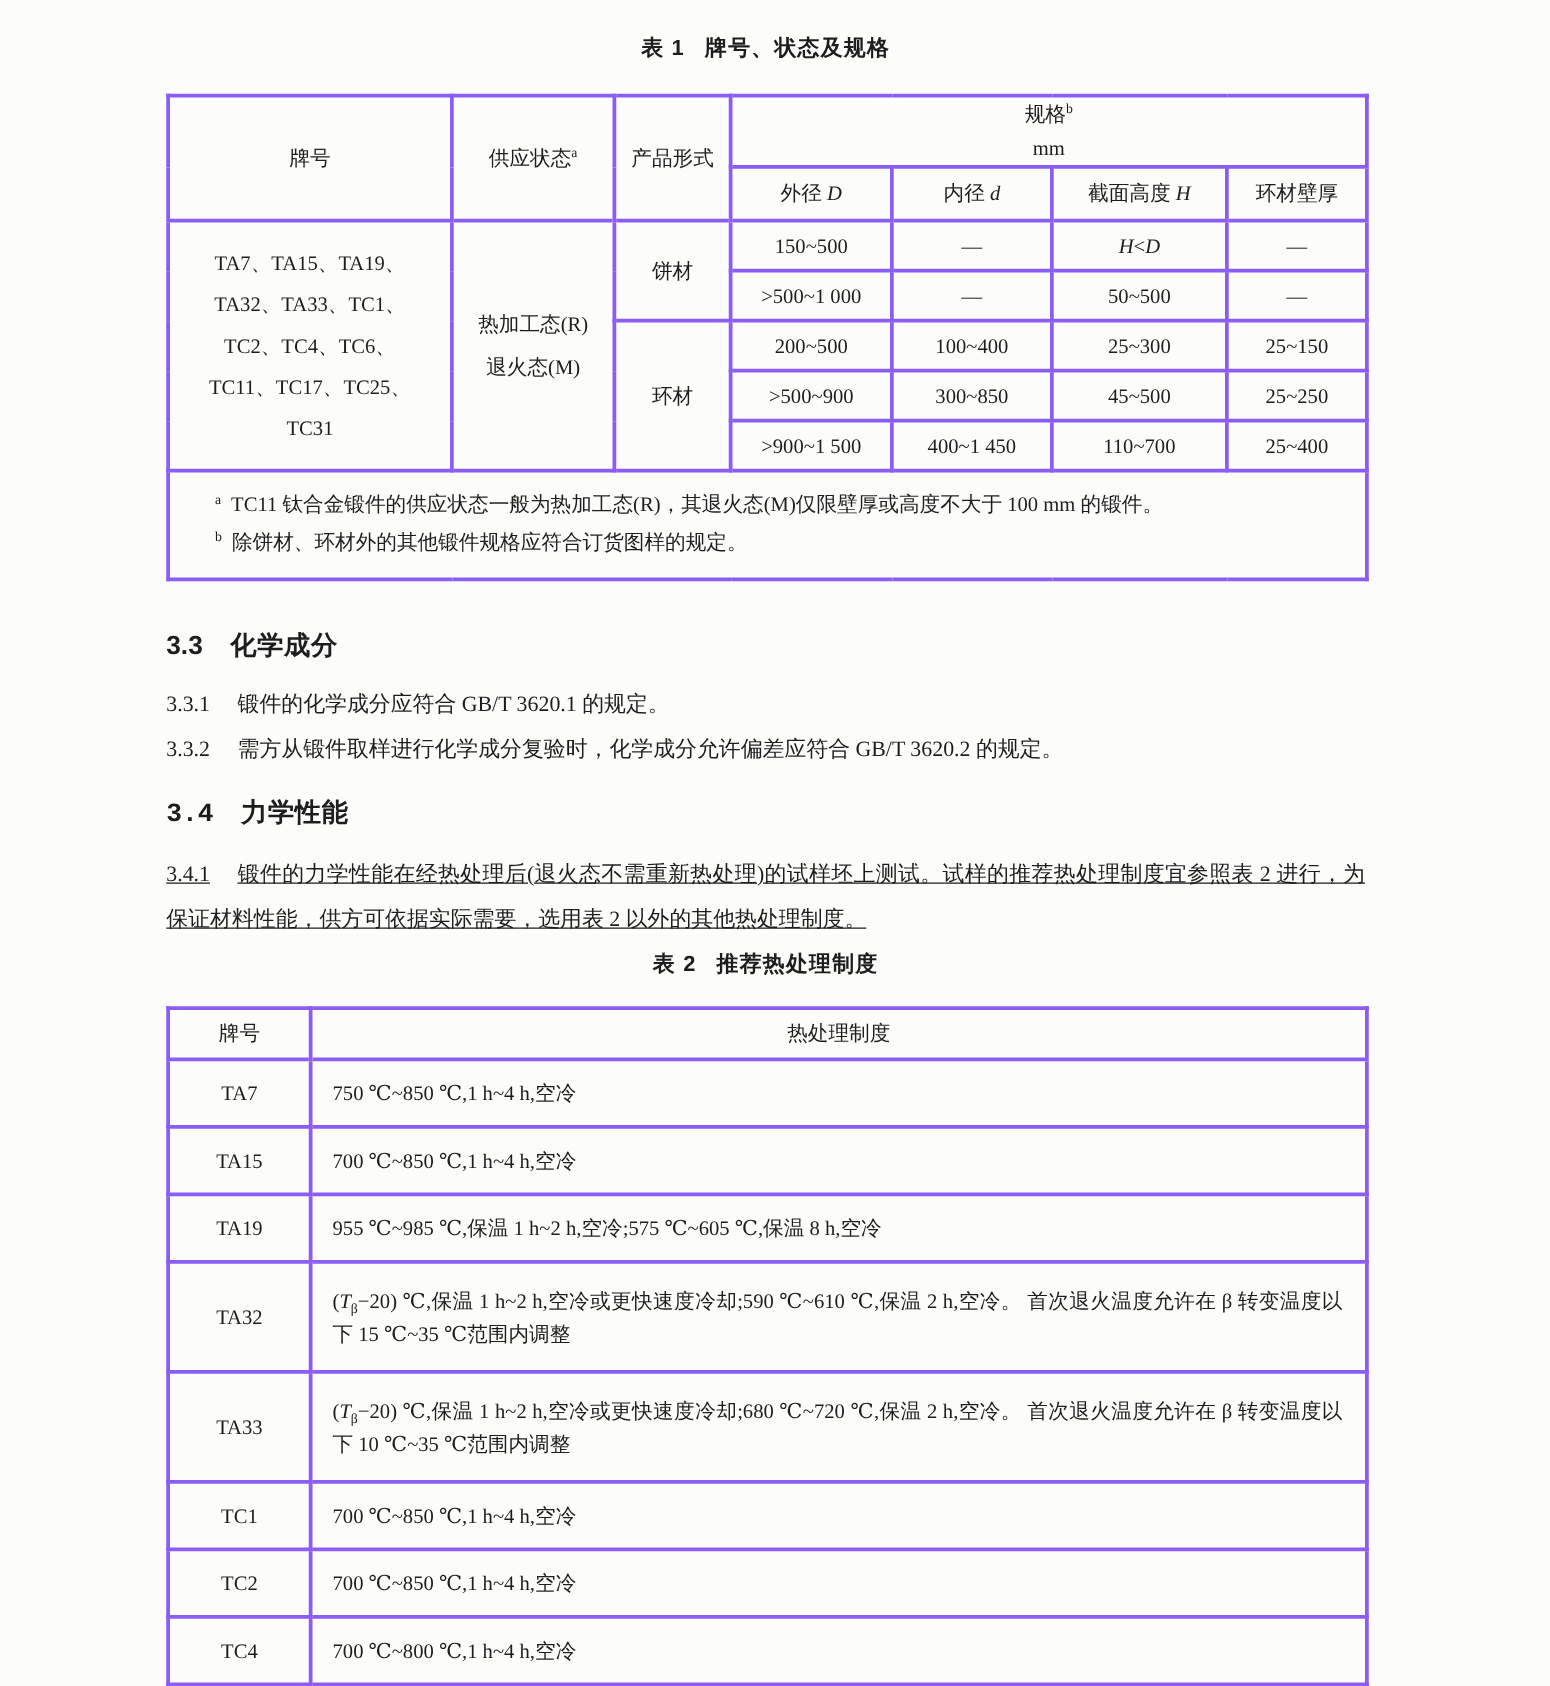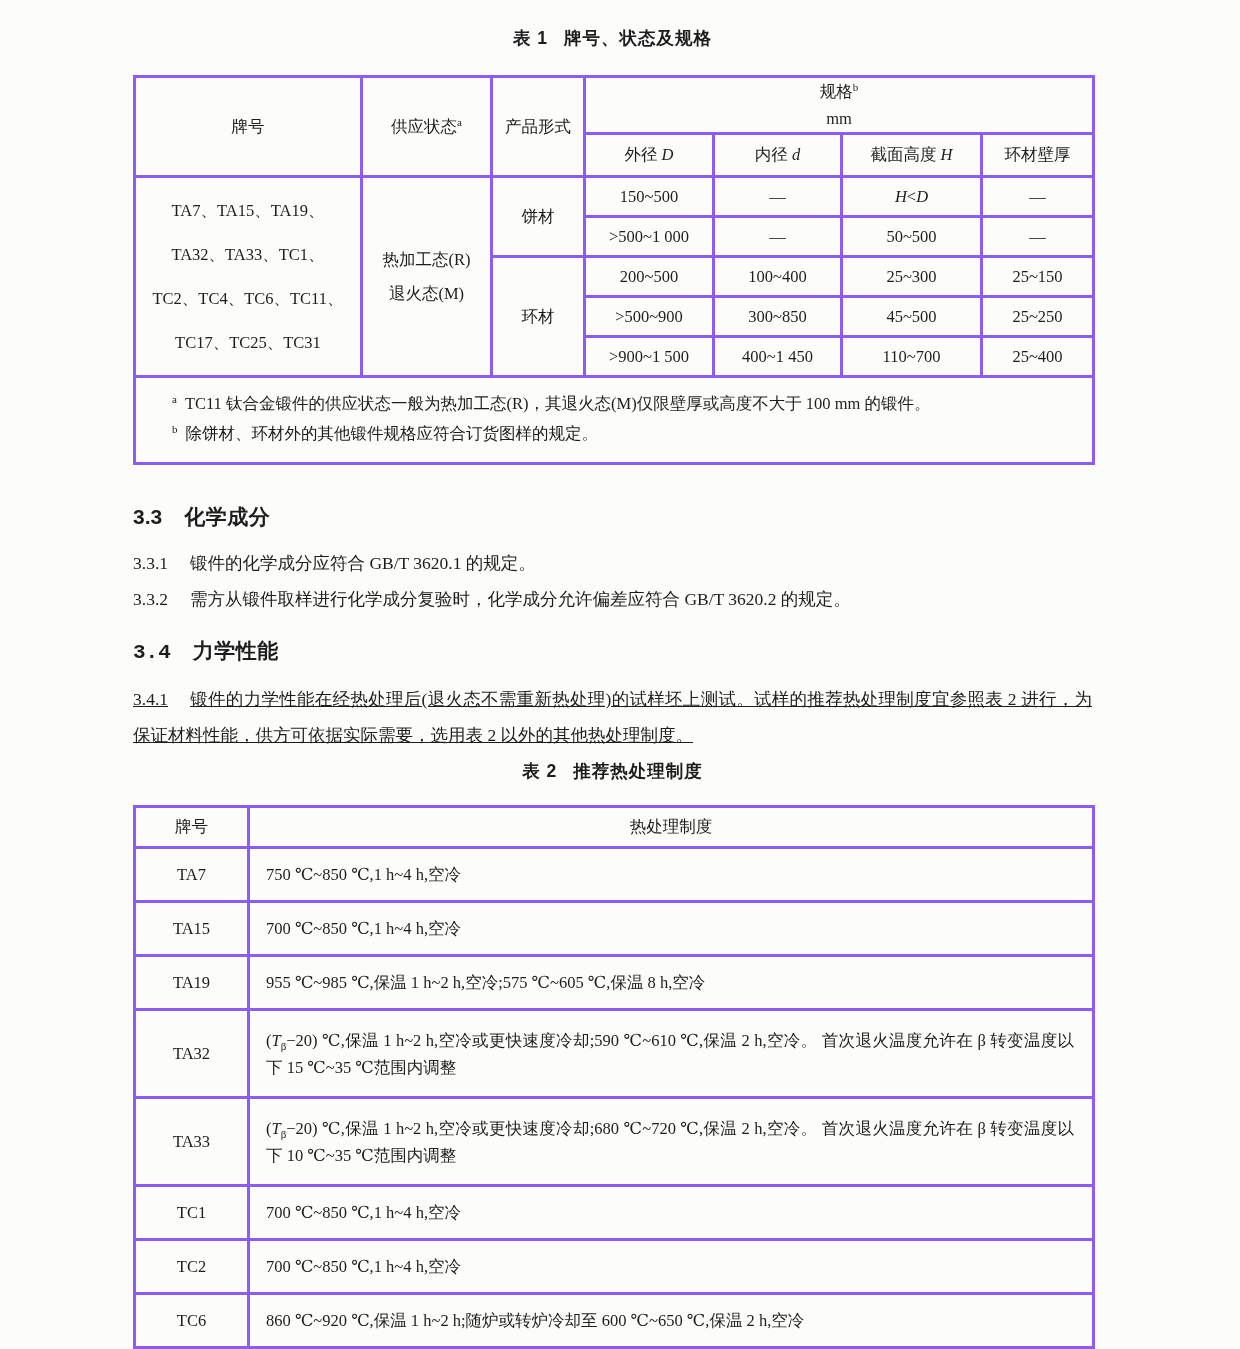--- a/index.html
+++ b/index.html
@@ -44,21 +44,21 @@
     line-height:24px;
   }
   i.mvar{font-style:italic;font-family:"Liberation Serif","DejaVu Serif",serif;}
   sup{font-size:11px;line-height:0;}
   sub{font-size:11px;line-height:0;}
 
   
   .t1 .hdr-top th{height:54px;border-bottom-width:1px;}
   .t1 .hdr-sub th{height:40px;border-bottom-width:2px;}
   .t1 td{height:37px;}
-  .t1 .grade-cell{line-height:44px;padding:0 14px;}
+  .t1 .grade-cell{line-height:33px;padding:0 24px;}
   .t1 .cond-cell{line-height:34px;}
   .t1 .spec-head{line-height:27px;}
   .t1 .foot-cell{
     border-top-width:2px;text-align:left;height:auto;
     padding:11px 24px 13px 36px;line-height:30px;font-size:16.5px;
   }
   .t1 .foot-cell .fn-line{display:block;}
   .t1 .foot-cell sup{margin-right:8px;}
 
   
@@ -204,20 +204,24 @@
     </tr>
     <tr>
       <td>TC1</td>
       <td class="regime">700 ℃~850 ℃,1 h~4 h,空冷</td>
     </tr>
     <tr>
       <td>TC2</td>
       <td class="regime">700 ℃~850 ℃,1 h~4 h,空冷</td>
     </tr>
     <tr>
+      <td>TC4</td>
+      <td class="regime">700 ℃~800 ℃,1 h~4 h,空冷</td>
+    </tr>
+    <tr>
       <td>TC6</td>
       <td class="regime">860 ℃~920 ℃,保温 1 h~2 h;随炉或转炉冷却至 600 ℃~650 ℃,保温 2 h,空冷</td>
     </tr>
 
   </tbody>
     </table>
 
 </div>
 
 </body></html>

